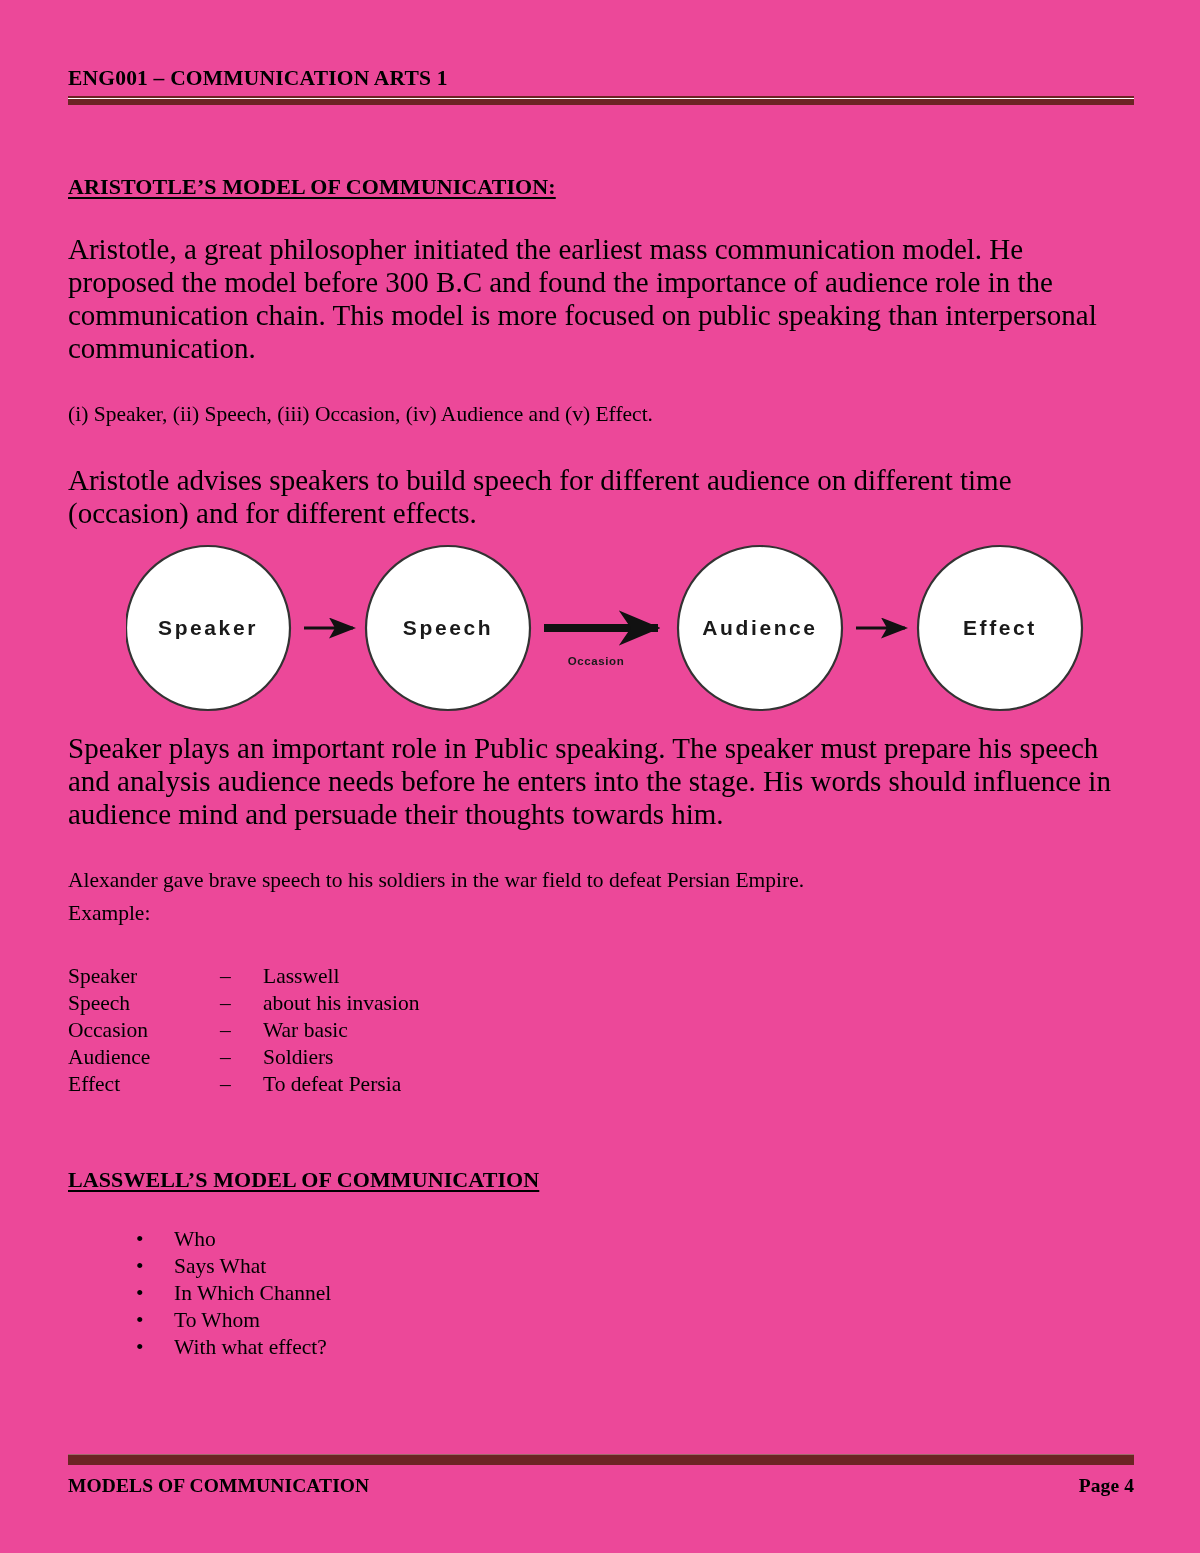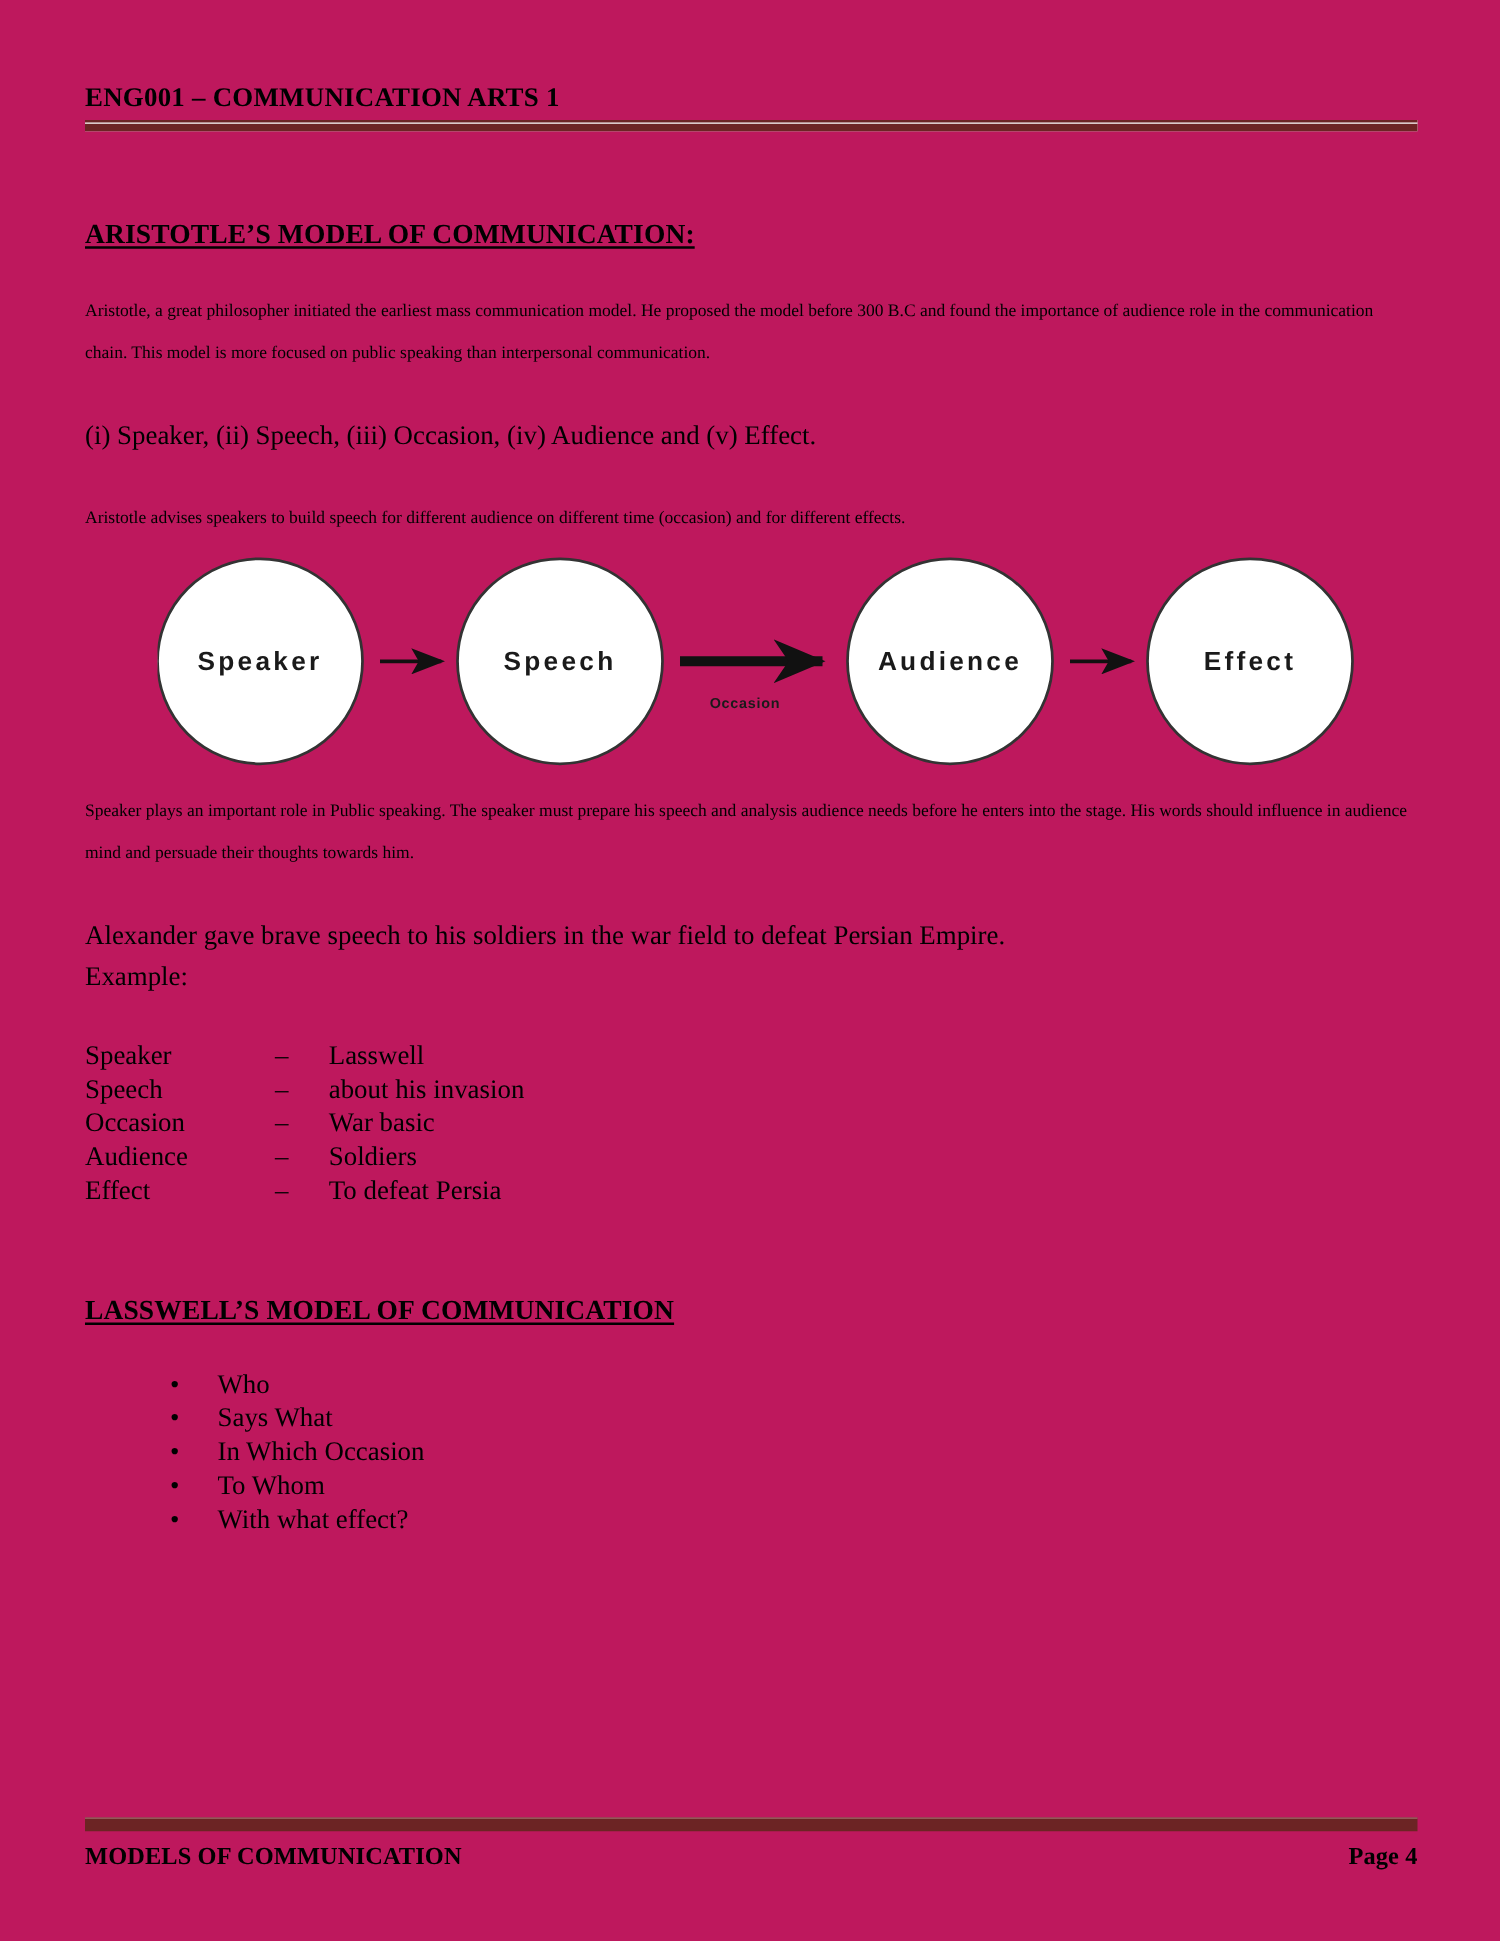--- a/index.html
+++ b/index.html
@@ -10,21 +10,21 @@
   }
   body {
     font-family: "Liberation Serif", "DejaVu Serif", serif;
     color: #000000;
   }
   .page {
     position: relative;
     width: 1200px;
     height: 1553px;
     margin: 0 auto;
-    background: #be185d;
+    background: #ec4899;
     box-sizing: border-box;
     overflow: hidden;
   }
   .content {
     position: absolute;
     left: 68px;
     top: 0;
     width: 1066px;
   }
 
@@ -52,21 +52,21 @@
   .section-heading {
     font-size: 22px;
     font-weight: bold;
     text-decoration: underline;
     text-underline-offset: 3px;
     letter-spacing: 0.1px;
     white-space: nowrap;
     margin-top: 36px;
   }
   .para {
-    font-size: 14px;
+    font-size: 29px;
     line-height: 33px;
     text-align: left;
   }
   .spacer-lg { height: 33px; }
 
   .block-tight { font-size: 21.5px; line-height: 33px; }
 
   
   .diagram-wrap {
     position: relative;
@@ -271,21 +271,21 @@
       <li>
         <span class="bullet-dot">•</span>
         <span>Who</span>
       </li>
       <li>
         <span class="bullet-dot">•</span>
         <span>Says What</span>
       </li>
       <li>
         <span class="bullet-dot">•</span>
-        <span>In Which Occasion</span>
+        <span>In Which Channel</span>
       </li>
       <li>
         <span class="bullet-dot">•</span>
         <span>To Whom</span>
       </li>
       <li>
         <span class="bullet-dot">•</span>
         <span>With what effect?</span>
       </li>
     </ul>

